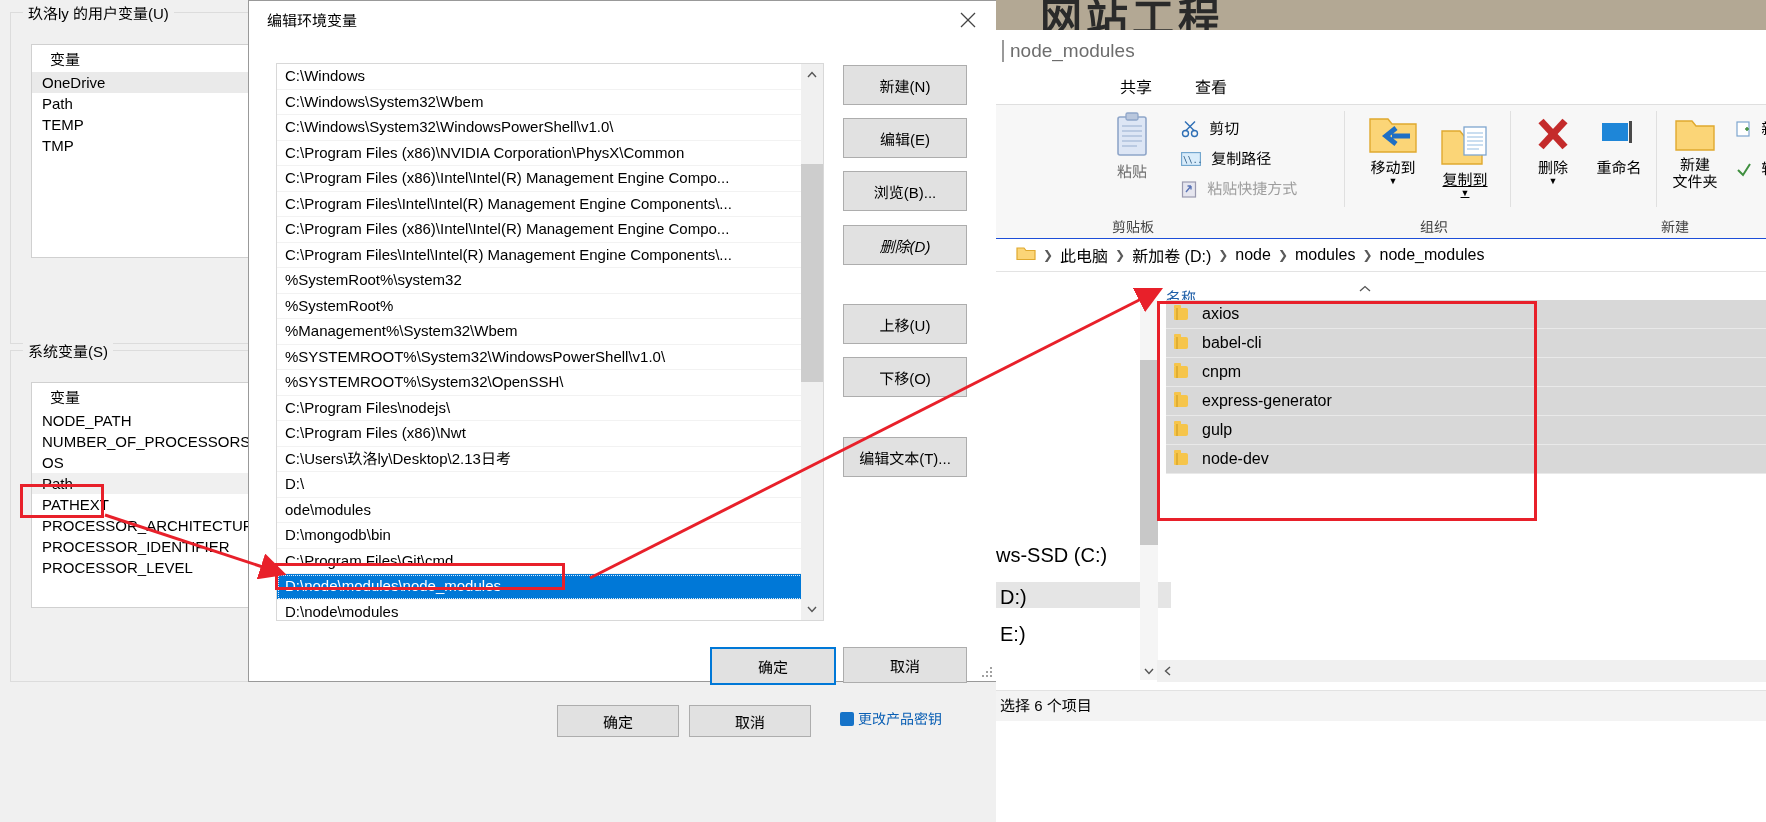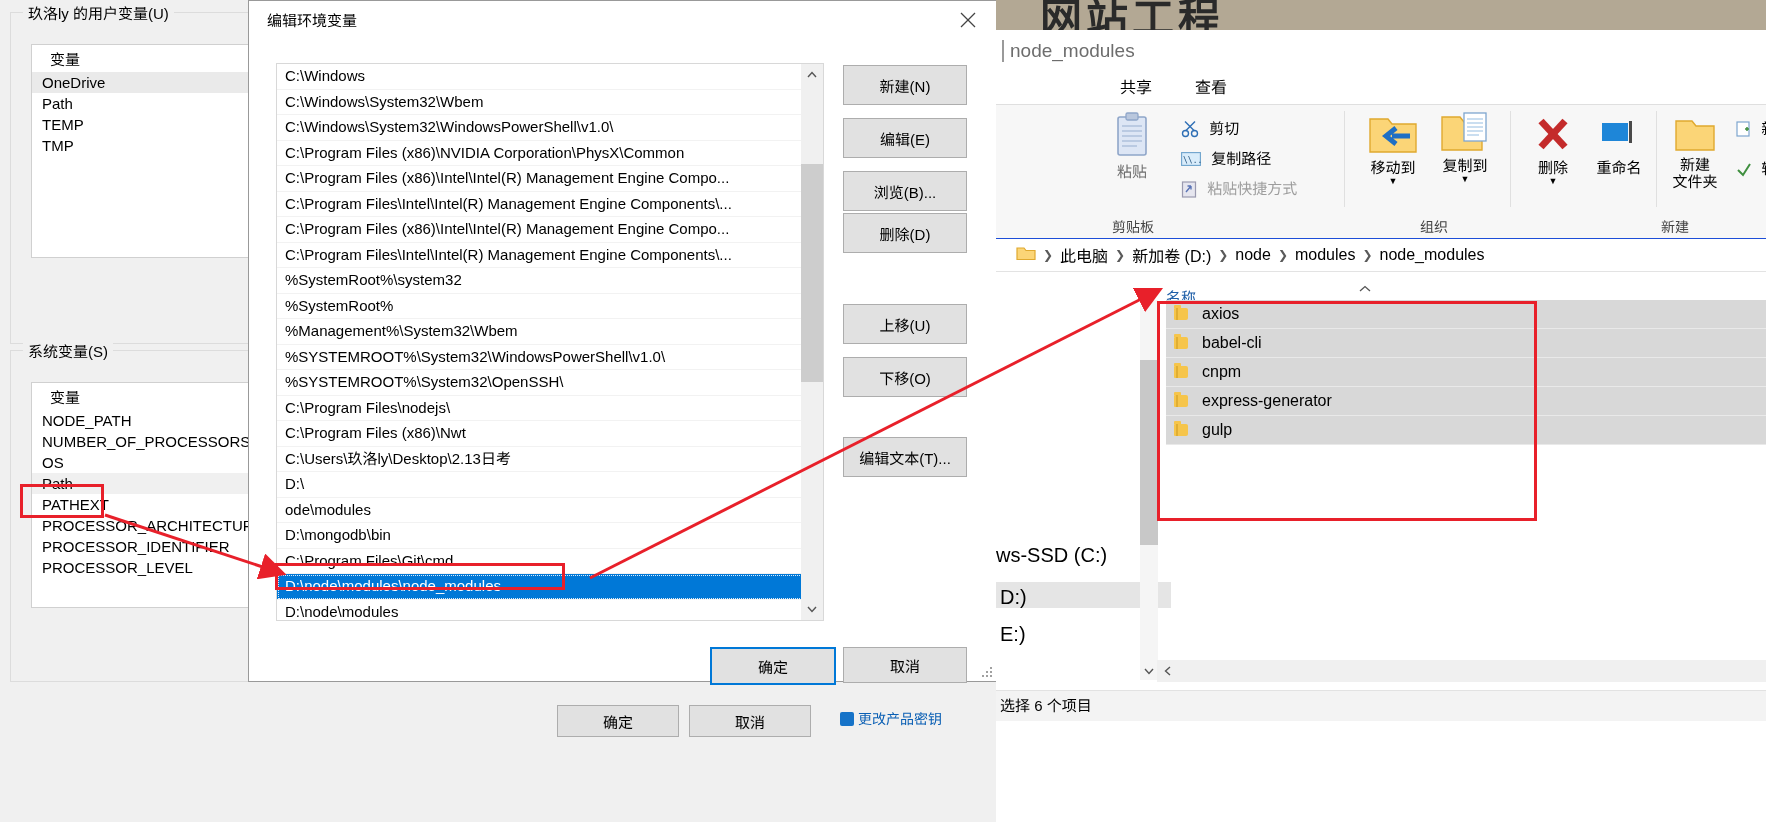--- a/index.html
+++ b/index.html
@@ -289,21 +289,21 @@
 
   <div class="btn" style="left:594px;top:64px;width:122px;height:38px;">
       <span>新建(N)</span>
     </div>
   <div class="btn" style="left:594px;top:117px;width:122px;height:38px;">
       <span>编辑(E)</span>
     </div>
   <div class="btn" style="left:594px;top:170px;width:122px;height:38px;">
       <span>浏览(B)...</span>
     </div>
-  <div class="btn" style="left:594px;top:212px;width:122px;height:38px;">
+  <div class="btn" style="left:594px;top:224px;width:122px;height:38px;font-style:italic;">
       <span>删除(D)</span>
     </div>
   <div class="btn" style="left:594px;top:303px;width:122px;height:38px;">
       <span>上移(U)</span>
     </div>
   <div class="btn" style="left:594px;top:356px;width:122px;height:38px;">
       <span>下移(O)</span>
     </div>
   <div class="btn" style="left:594px;top:436px;width:122px;height:38px;">
       <span>编辑文本(T)...</span>
@@ -394,21 +394,21 @@
 
     <div class="rb-bigbtn" style="left:360px;top:6px;width:74px;">
       <svg width="54" height="48" viewBox="0 0 54 48" aria-hidden="true">
         <path d="M4 8 h18 l4 5 h24 v28 h-46 z" fill="#fbd577" stroke="#e0a92f" stroke-width="1.4"></path>
         <path d="M44 25 h-18 M30 17 L20 25 L30 33" fill="none" stroke="#1e6fc4" stroke-width="5" stroke-linecap="butt"></path>
       </svg>
       <div style="margin-top:-6px;">移动到</div>
       <div style="font-size:9px;line-height:8px;">▼</div>
     </div>
 
-    <div class="rb-bigbtn" style="left:432px;top:4px;width:74px;">
+    <div class="rb-bigbtn" style="left:432px;top:18px;width:74px;text-decoration:underline;">
       <svg width="54" height="48" viewBox="0 0 54 48" aria-hidden="true">
         <path d="M4 8 h18 l4 5 h18 v28 h-40 z" fill="#fbd577" stroke="#e0a92f" stroke-width="1.4"></path>
         <rect x="26" y="4" width="22" height="28" fill="#ffffff" stroke="#7ea6cf" stroke-width="1.3"></rect>
         <g stroke="#9ec3e4" stroke-width="1.1">
           <line x1="29" y1="10" x2="45" y2="10"></line>
             <line x1="29" y1="14" x2="45" y2="14"></line>
           <line x1="29" y1="18" x2="45" y2="18"></line>
             <line x1="29" y1="22" x2="45" y2="22"></line>
           <line x1="29" y1="26" x2="41" y2="26"></line>
         </g>
@@ -511,20 +511,24 @@
         <span>cnpm</span>
       </div>
       <div class="frow">
         <span class="folder-ico"></span>
         <span>express-generator</span>
       </div>
       <div class="frow">
         <span class="folder-ico"></span>
         <span>gulp</span>
       </div>
+      <div class="frow">
+        <span class="folder-ico"></span>
+        <span>node-dev</span>
+      </div>
     </div>
 
   <div class="drive" style="left:0px;top:544px;">ws-SSD (C:)</div>
 </div>
 
 <div class="abs" id="drive-sel"></div>
 <div class="abs drive" style="left:1000px;top:586px;">D:)</div>
 <div class="abs drive" style="left:1000px;top:623px;">E:)</div>
 
 <div class="abs" id="nav-sb">

